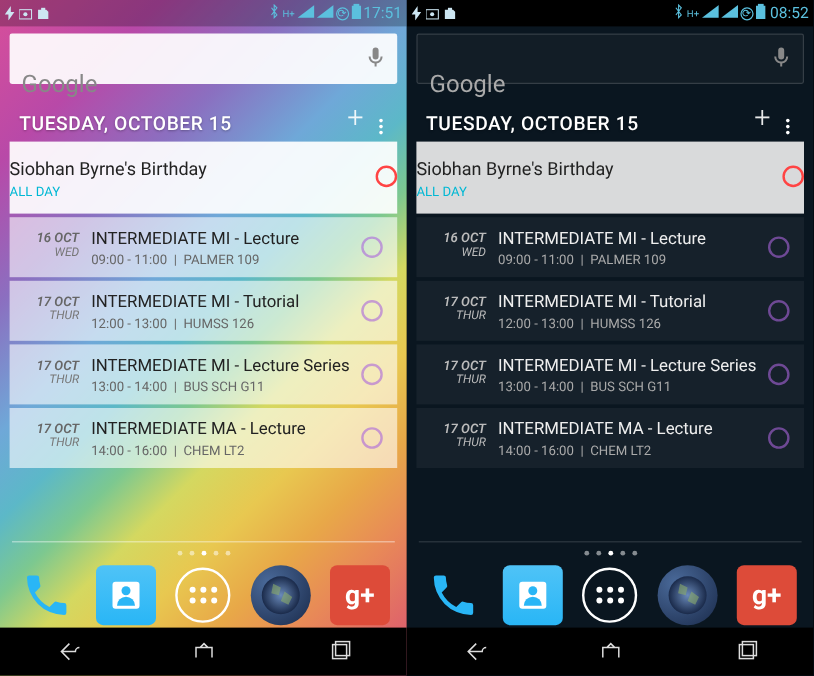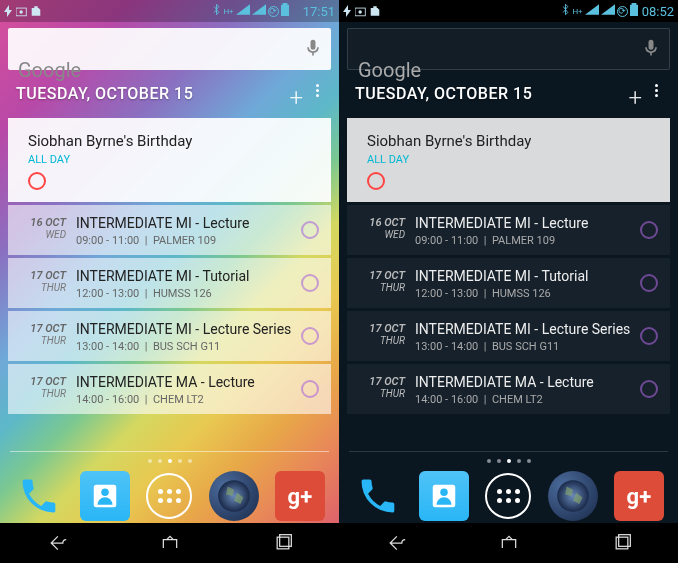--- a/index.html
+++ b/index.html
@@ -13,21 +13,21 @@
 .sb-left, .sb-right { display:flex; align-items:center; gap:2px; }
 .sb-right span { color:#5bc0de; }
 
 .searchbar { margin:6px 8px 4px; height:42px; background:rgba(255,255,255,0.92); border-radius:2px; display:flex; align-items:center; padding:0 10px; }
 .phone.dark .searchbar { background:rgba(20,30,40,0.85); border:1px solid rgba(255,255,255,0.15); }
 .searchbar .gtext { font-size:20px; color:#888; font-weight:400; flex:1;margin-top:42px; }
 .phone.dark .searchbar .gtext { color:#aaa; }
 .micicon { width:18px; height:22px; display:inline-block; }
 
 .widget { margin:0 8px; display:flex; flex-direction:column; }
-.whead { display:flex; align-items:flex-start; padding:10px 6px 6px 8px; color:#fff; }
+.whead { display:flex; align-items:flex-end; padding:10px 6px 6px 8px; color:#fff; }
 .whead .title { flex:1; font-size:16px; font-weight:500; letter-spacing:0.5px; text-shadow:0 1px 2px rgba(0,0,0,0.3); }
 .whead .plus { font-size:24px; font-weight:300; padding:0 8px; opacity:0.9; }
 .whead .dots { width:14px; display:flex; flex-direction:column; gap:2px; align-items:center; padding-right:2px; }
 .whead .dots i { width:3px; height:3px; background:#fff; border-radius:50%; }
 
 .card { background:rgba(255,255,255,0.9); margin-bottom:3px; padding:10px 12px 8px; position:relative; display:flex; align-items:flex-start; }
 .phone.light .card { background:rgba(255,255,255,0.6); }
 .phone.light .card.first { background:rgba(255,255,255,0.92); }
 .phone.dark .card { background:rgba(255,255,255,0.05); }
 .phone.dark .card.first { background:rgba(235,235,235,0.92); }
@@ -38,21 +38,21 @@
 .evbody { flex:1; min-width:0; }
 .evtitle { font-size:14px; color:#222; font-weight:400; margin-bottom:3px; white-space:nowrap; overflow:hidden; }
 .phone.dark .card .evtitle { color:#eee; }
 .phone.dark .card.first .evtitle { color:#222; }
 .evsub { font-size:11px; color:#666; }
 .evsub .allday { color:#00b8d4; font-weight:400; }
 .phone.dark .card .evsub { color:#aaa; }
 .phone.dark .card.first .evsub { color:#666; }
 .ring { width:18px; height:18px; border:2px solid #f44; border-radius:50%; margin-top:6px; flex-shrink:0; }
 .ring.purple { border-color:rgba(170,100,220,0.6); }
-.card.first { padding:14px 20px 12px;flex-direction:column; }
+.card.first { padding:14px 0 12px; }
 .card.first .evtitle { font-size:15px; }
 
 .spacer { flex:1; }
 .pgdots { display:flex; justify-content:center; gap:6px; padding:4px 0; }
 .pgdots i { width:4px; height:4px; border-radius:50%; background:rgba(255,255,255,0.5); }
 .pgdots i.on { background:#fff; }
 
 .dock { display:flex; justify-content:space-around; align-items:center; padding:4px 6px 2px; }
 .dock .app { width:50px; height:50px; border-radius:6px; display:flex; align-items:center; justify-content:center; font-size:26px; color:#fff; position:relative; }
 .app.phoneic { background:none; }
@@ -94,21 +94,21 @@
         <span><svg viewBox="0 0 16 12" width="14" height="11">
             <path fill="#5bc0de" d="M0 12l16-12v12z"></path>
           </svg></span>
         <span><svg viewBox="0 0 16 12" width="14" height="11">
             <path fill="#5bc0de" d="M0 12l16-12v12z"></path>
           </svg></span>
         <span style="font-size:9px;border:1px solid #5bc0de;border-radius:50%;width:11px;height:11px;display:inline-flex;align-items:center;justify-content:center;color:#5bc0de">⟳</span>
         <span><svg viewBox="0 0 10 16" width="8" height="13">
             <path fill="#5bc0de" d="M2 0h6v2h2v14H0V2h2z"></path>
           </svg></span>
-        <span style="color:#5bc0de;font-size:13px;margin-left:12px">17:51</span>
+        <span style="color:#5bc0de;font-size:13px;margin-left:0">17:51</span>
       </div>
     </div>
 
     <div class="searchbar">
       <span class="gtext">Google</span>
       <span class="micicon"><svg viewBox="0 0 24 24" width="20" height="20">
           <path fill="#888" d="M12 14a3 3 0 003-3V5a3 3 0 00-6 0v6a3 3 0 003 3zm5-3a5 5 0 01-10 0H5a7 7 0 006 6.9V21h2v-3.1A7 7 0 0019 11h-2z"></path>
         </svg></span>
     </div>
 

